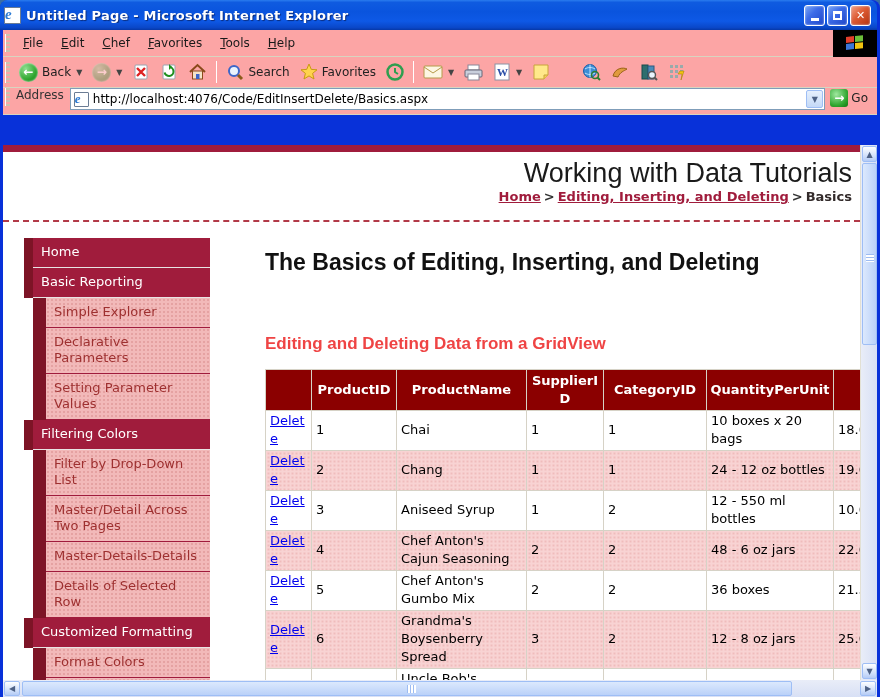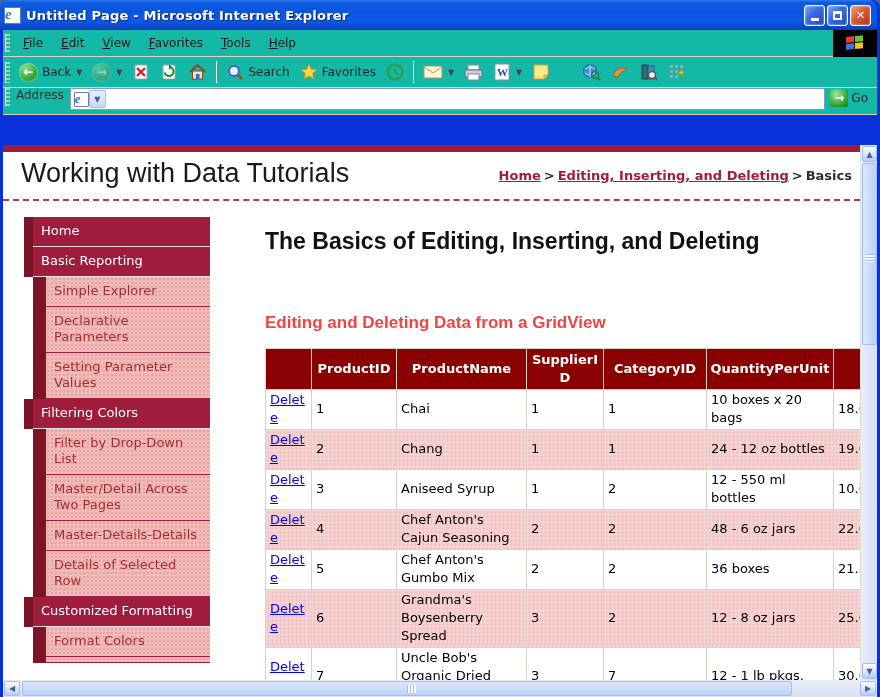--- a/index.html
+++ b/index.html
@@ -22,21 +22,21 @@
     color:#2C7BD4; font-family:"Liberation Serif",serif; font-style:italic; }
   .winbtns { display:flex; gap:2px; }
   .winbtn { width:21px; height:21px; border-radius:3px; border:1px solid #fff; color:#fff;
     font-size:11px; font-weight:bold; display:flex; align-items:center; justify-content:center;
     background:linear-gradient(135deg,#7CA8F4 0%,#3D6CE8 40%,#1E46C8 100%); box-shadow:inset 0 0 2px #CBDCFB; }
   .winbtn.close { background:linear-gradient(135deg,#F2A083 0%,#DD5B34 45%,#B33310 100%); }
   .winbtn .glyph-min { width:8px; height:3px; background:#fff; margin-top:9px; }
   .winbtn .glyph-max { width:9px; height:9px; border:2px solid #fff; border-top-width:3px; }
 
   
-  .bar { position:relative; width:874px; background:#14b8a6; border-bottom:1px solid #D8D4C0; }
+  .bar { position:relative; width:874px; background:#fca5a5; border-bottom:1px solid #D8D4C0; }
   .menubar { height:27px; display:flex; align-items:center; }
   .grip { width:5px; height:70%; margin:0 4px 0 2px;
     background:repeating-linear-gradient(180deg,#C9C4AE 0 2px,transparent 2px 4px);
     border-left:1px solid #fff; }
   .menu-item { padding:4px 9px; font-size:12px; color:#1A1A1A; }
   .menu-item::first-letter { text-decoration:underline; }
   .throbber { margin-left:auto; width:44px; height:27px; background:#000; display:flex;
     align-items:center; justify-content:center; }
   .flag { position:relative; width:18px; height:15px; transform:skewY(-6deg); }
   .flag i { position:absolute; width:8px; height:6px; }
@@ -65,21 +65,21 @@
   .go-btn { display:flex; align-items:center; gap:3px; padding:1px 5px; font-size:12px; color:#222; }
   .go-ico { width:18px; height:18px; border-radius:3px; display:flex; align-items:center; justify-content:center;
     color:#fff; font-weight:bold; font-size:12px;
     background:radial-gradient(circle at 35% 30%,#9FE89F,#2EA52E 65%,#157515); }
 
   
   .content { position:absolute; top:115px; left:0; width:874px; height:535px; background:#fff; }
   .page-clip { position:absolute; left:0; top:0; width:857px; height:535px; overflow:hidden; background:#fff; }
   .top-accent { height:7px; background:#A01C3C; }
   .page-head { display:flex; align-items:flex-end; justify-content:space-between;
-    padding:6px 8px 10px 18px; }
+    padding:6px 8px 10px 18px;flex-direction:column; }
   .site-title { font-family:"Liberation Sans",sans-serif; font-size:27px; color:#1A1A1A; letter-spacing:0; }
   .breadcrumb { font-size:13px; font-weight:bold; color:#332B2B; padding-bottom:6px; white-space:nowrap; }
   .breadcrumb a { color:#A01C3C; text-decoration:underline; }
   .breadcrumb .sep { color:#333; padding:0 3px; }
   .dashed-rule { border-bottom:2px dashed #B23A48; }
 
   .page-body { display:flex; align-items:flex-start; }
 
   
   .sidebar { margin:16px 0 0 21px; width:186px; flex:0 0 auto; font-size:13px; line-height:16px; }
@@ -152,21 +152,21 @@
     </span>
   </div>
 
   <div class="win-inner" style="top:30px;">
 
     <div class="bar menubar">
       <span class="grip"></span>
       <span id="menu-items" style="display:flex;">
           <span class="menu-item">File</span>
           <span class="menu-item">Edit</span>
-          <span class="menu-item">View</span>
+          <span class="menu-item">Chef</span>
           <span class="menu-item">Favorites</span>
           <span class="menu-item">Tools</span>
           <span class="menu-item">Help</span>
         </span>
       <span class="throbber">
         <span class="flag">
             <i class="r"></i>
             <i class="g"></i>
             <i class="b"></i>
             <i class="y"></i>
@@ -293,20 +293,21 @@
     </div>
 
     <div class="bar addressbar">
       <span class="grip"></span>
       <span class="addr-label">Address</span>
       <span class="addr-field">
         <span class="ie-doc-icon" style="width:15px;height:15px;">
             <span class="page"></span>
             <span class="e" style="font-size:13px;">e</span>
           </span>
+        <span class="url">http://localhost:4076/Code/EditInsertDelete/Basics.aspx</span>
         <span class="addr-drop">▼</span>
       </span>
       <span class="go-btn">
         <span class="go-ico">→</span>
         <span>Go</span>
       </span>
     </div>
 
     <div class="content">
       <div class="page-clip">

